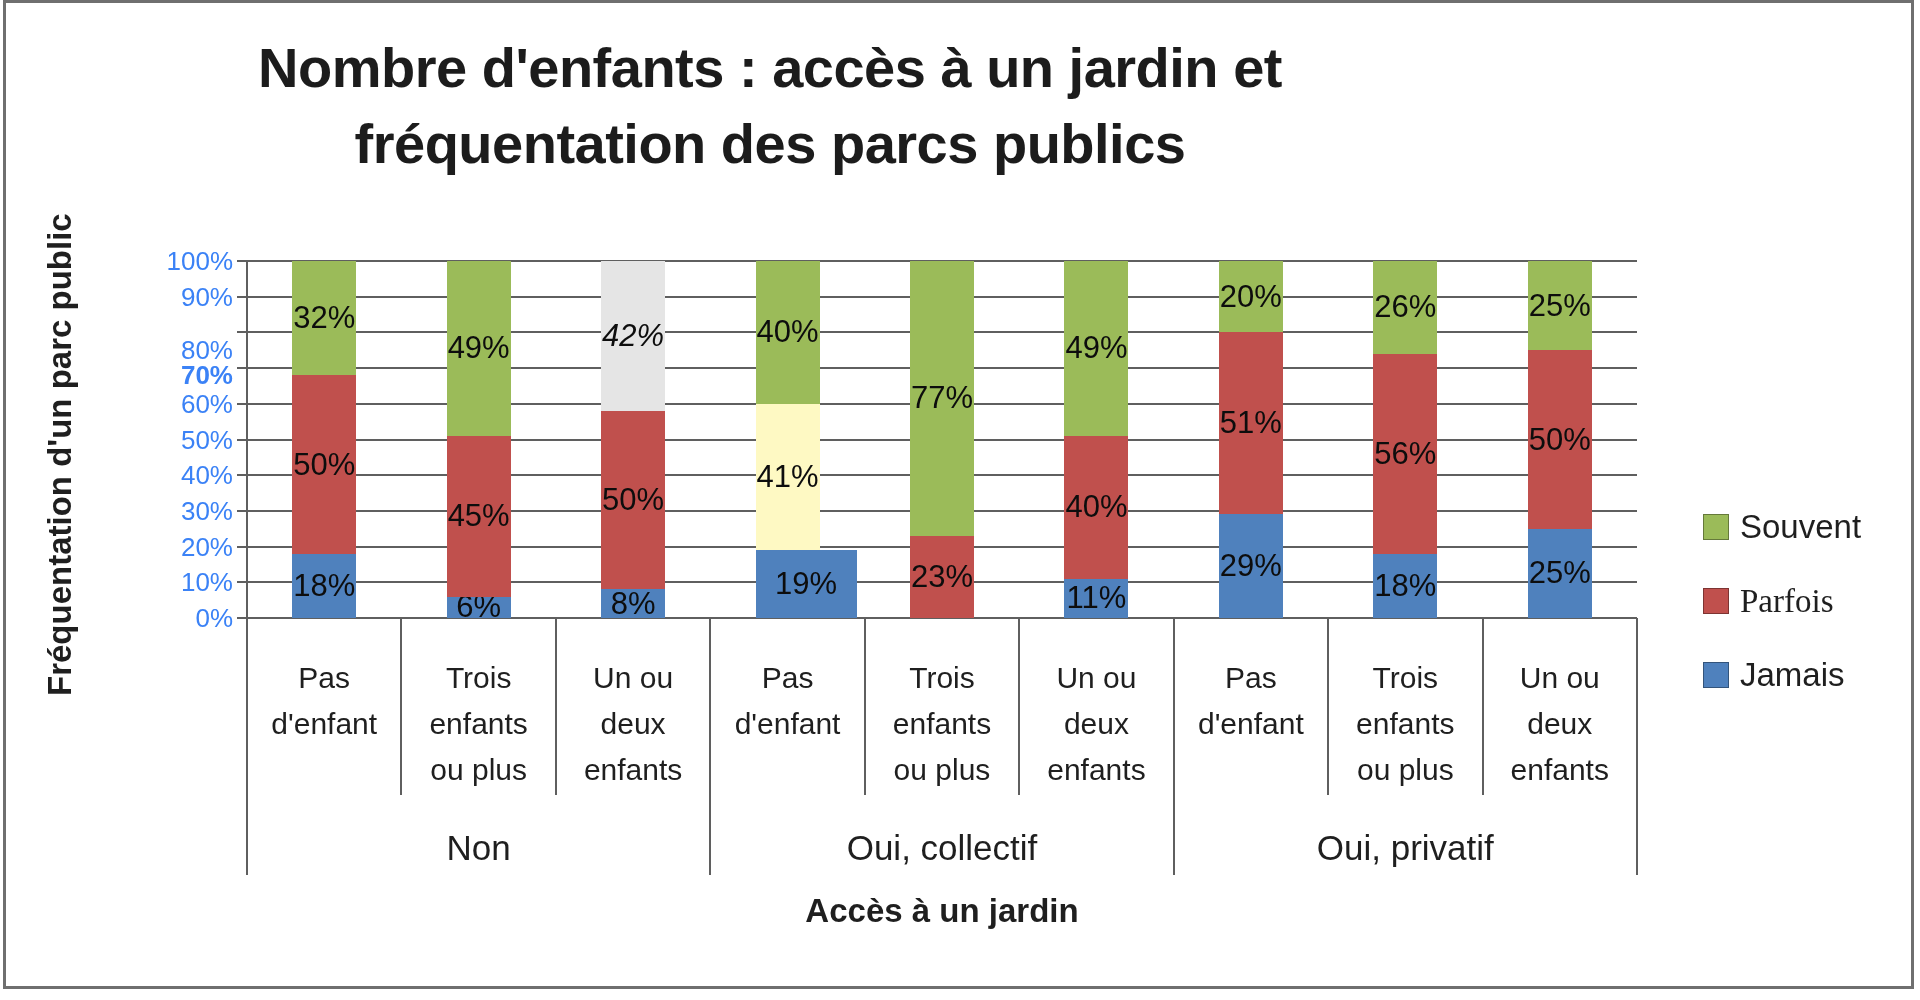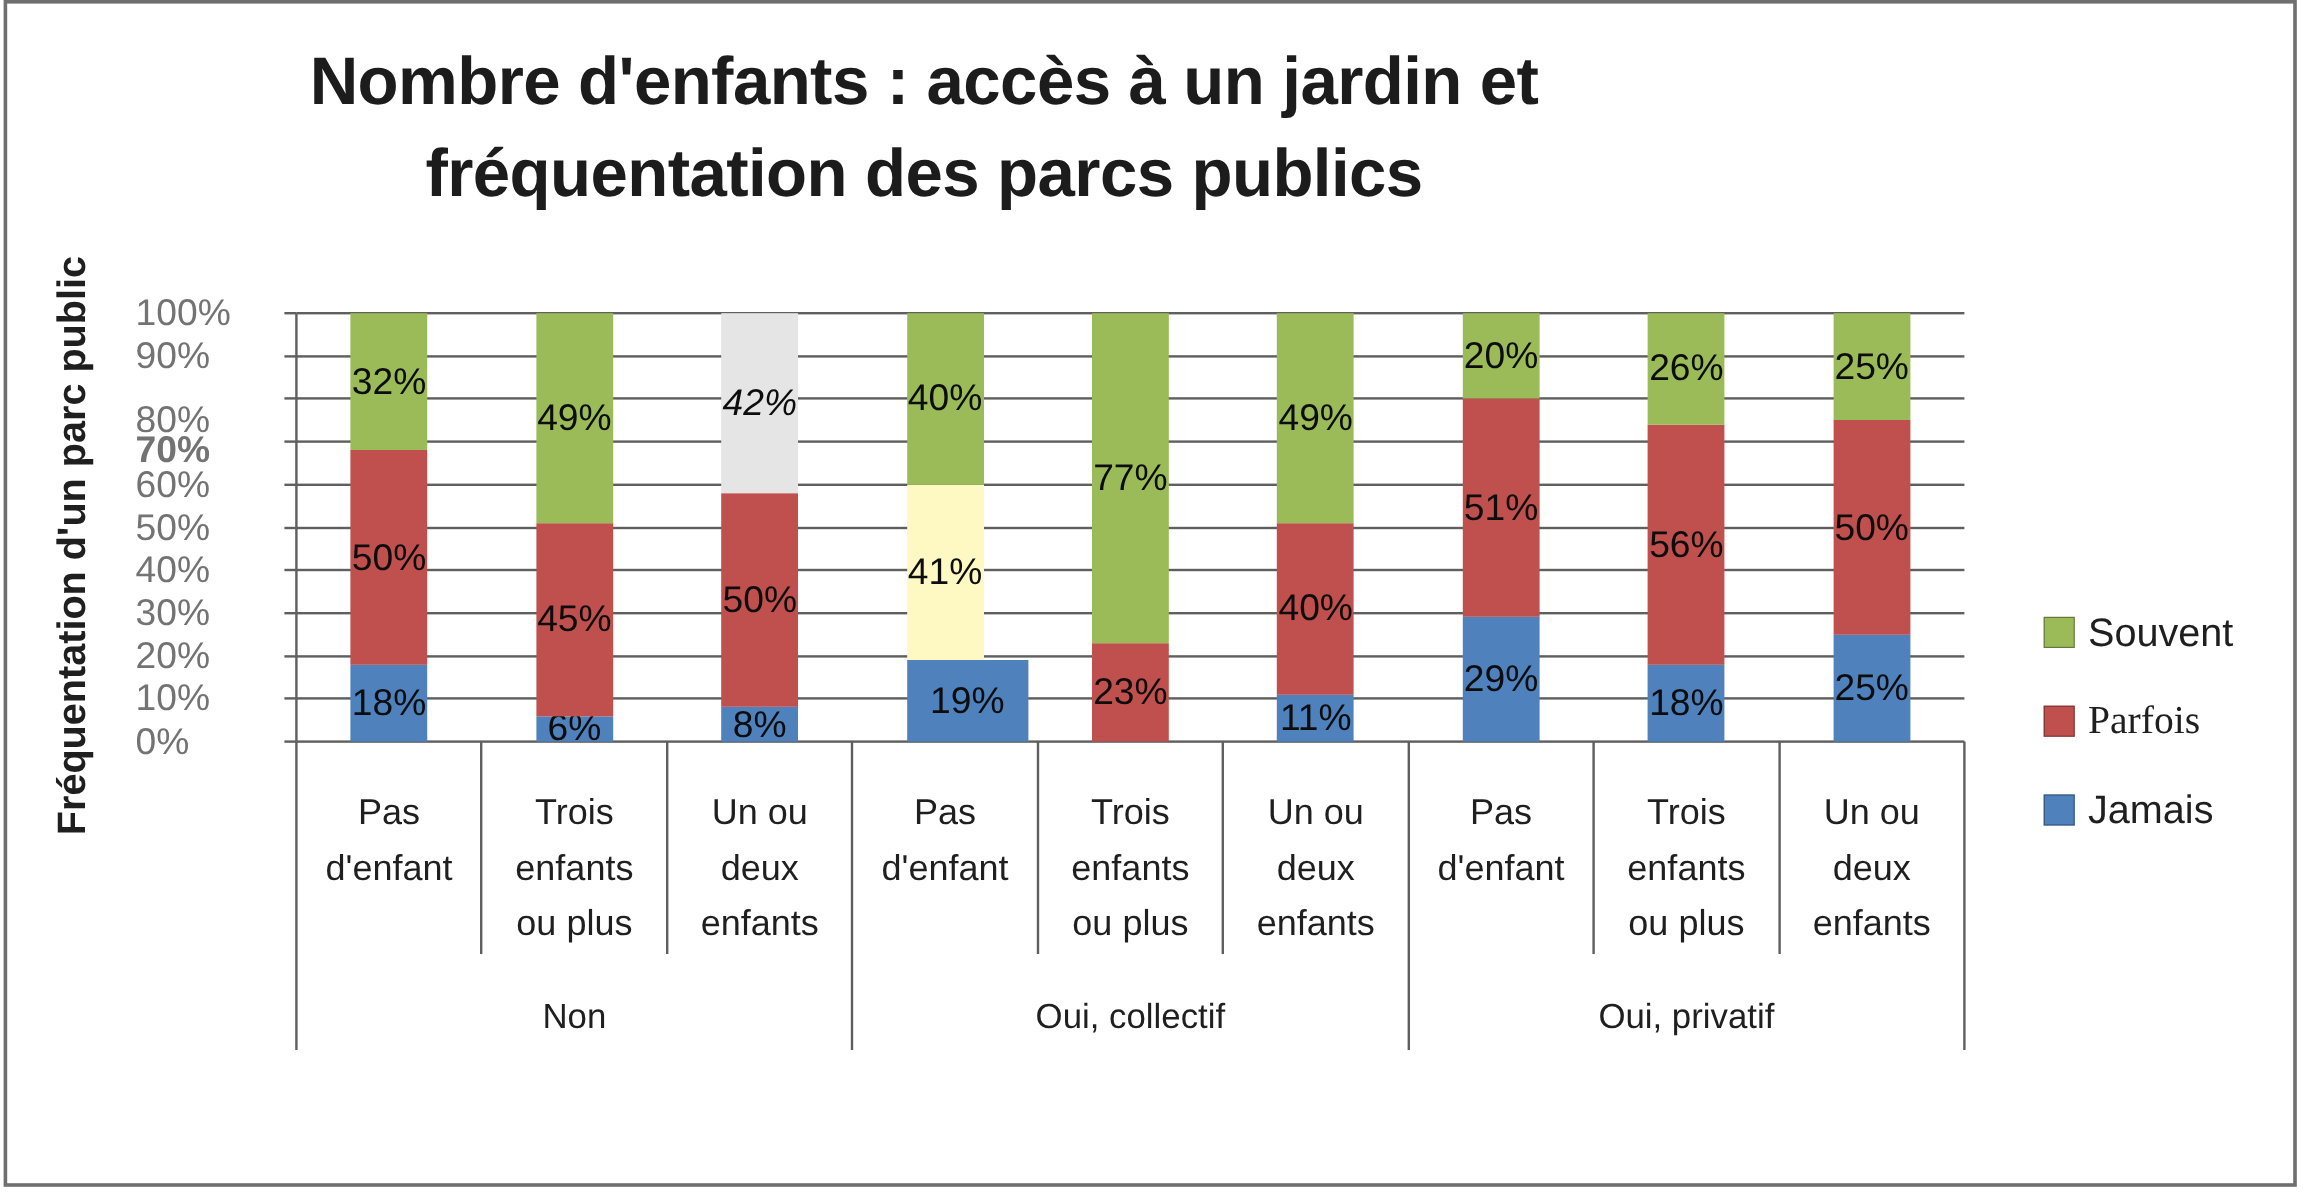--- a/index.html
+++ b/index.html
@@ -55,22 +55,23 @@
   }
   .gridline, .axis-line, .tick, .separator {
     position: absolute;
     background: #5f5f5f;
   }
   .y-tick-label {
     position: absolute;
     width: 120px;
     height: 32px;
     line-height: 32px;
-    font-size: 31px;
-    color: #737373;
+    text-align: right;
+    font-size: 26px;
+    color: #3b82f6;
   }
   .bar-col {
     position: absolute;
   }
   .seg {
     position: absolute;
     left: 0;
     width: 100%;
   }
   .data-label {
@@ -85,21 +86,21 @@
   .category-label {
     position: absolute;
     text-align: center;
     font-size: 30px;
     line-height: 46px;
     color: #1f1f1f;
   }
   .group-label {
     position: absolute;
     text-align: center;
-    font-size: 29px;
+    font-size: 35px;
     line-height: 40px;
     color: #1f1f1f;
   }
   .legend-item-row { position: absolute; }
   .legend-swatch {
     position: absolute;
     width: 26px; height: 26px;
     border: 1px solid rgba(0,0,0,0.35);
     box-sizing: border-box;
   }
@@ -119,20 +120,21 @@
 
   <div id="chart-title">
     <div>Nombre d'enfants : accès à un jardin et</div>
     <div>fréquentation des parcs publics</div>
   </div>
 
   <div id="y-axis-title">Fréquentation d'un parc public</div>
 
   <div id="plot"></div>
 
+  <div id="x-axis-title">Accès à un jardin</div>
 
   <div id="legend">
       <div class="legend-item-row">
         <div class="legend-swatch" style="left: 1703px; top: 514px; background: rgb(155, 187, 89);"></div>
         <div class="legend-label" style="left: 1740px; top: 507px;">Souvent</div>
       </div>
       <div class="legend-item-row">
         <div class="legend-swatch" style="left: 1703px; top: 588px; background: rgb(192, 80, 77);"></div>
         <div class="legend-label" style="left: 1740px; top: 581px; font-family: Liberation Serif, serif;">Parfois</div>
       </div>

